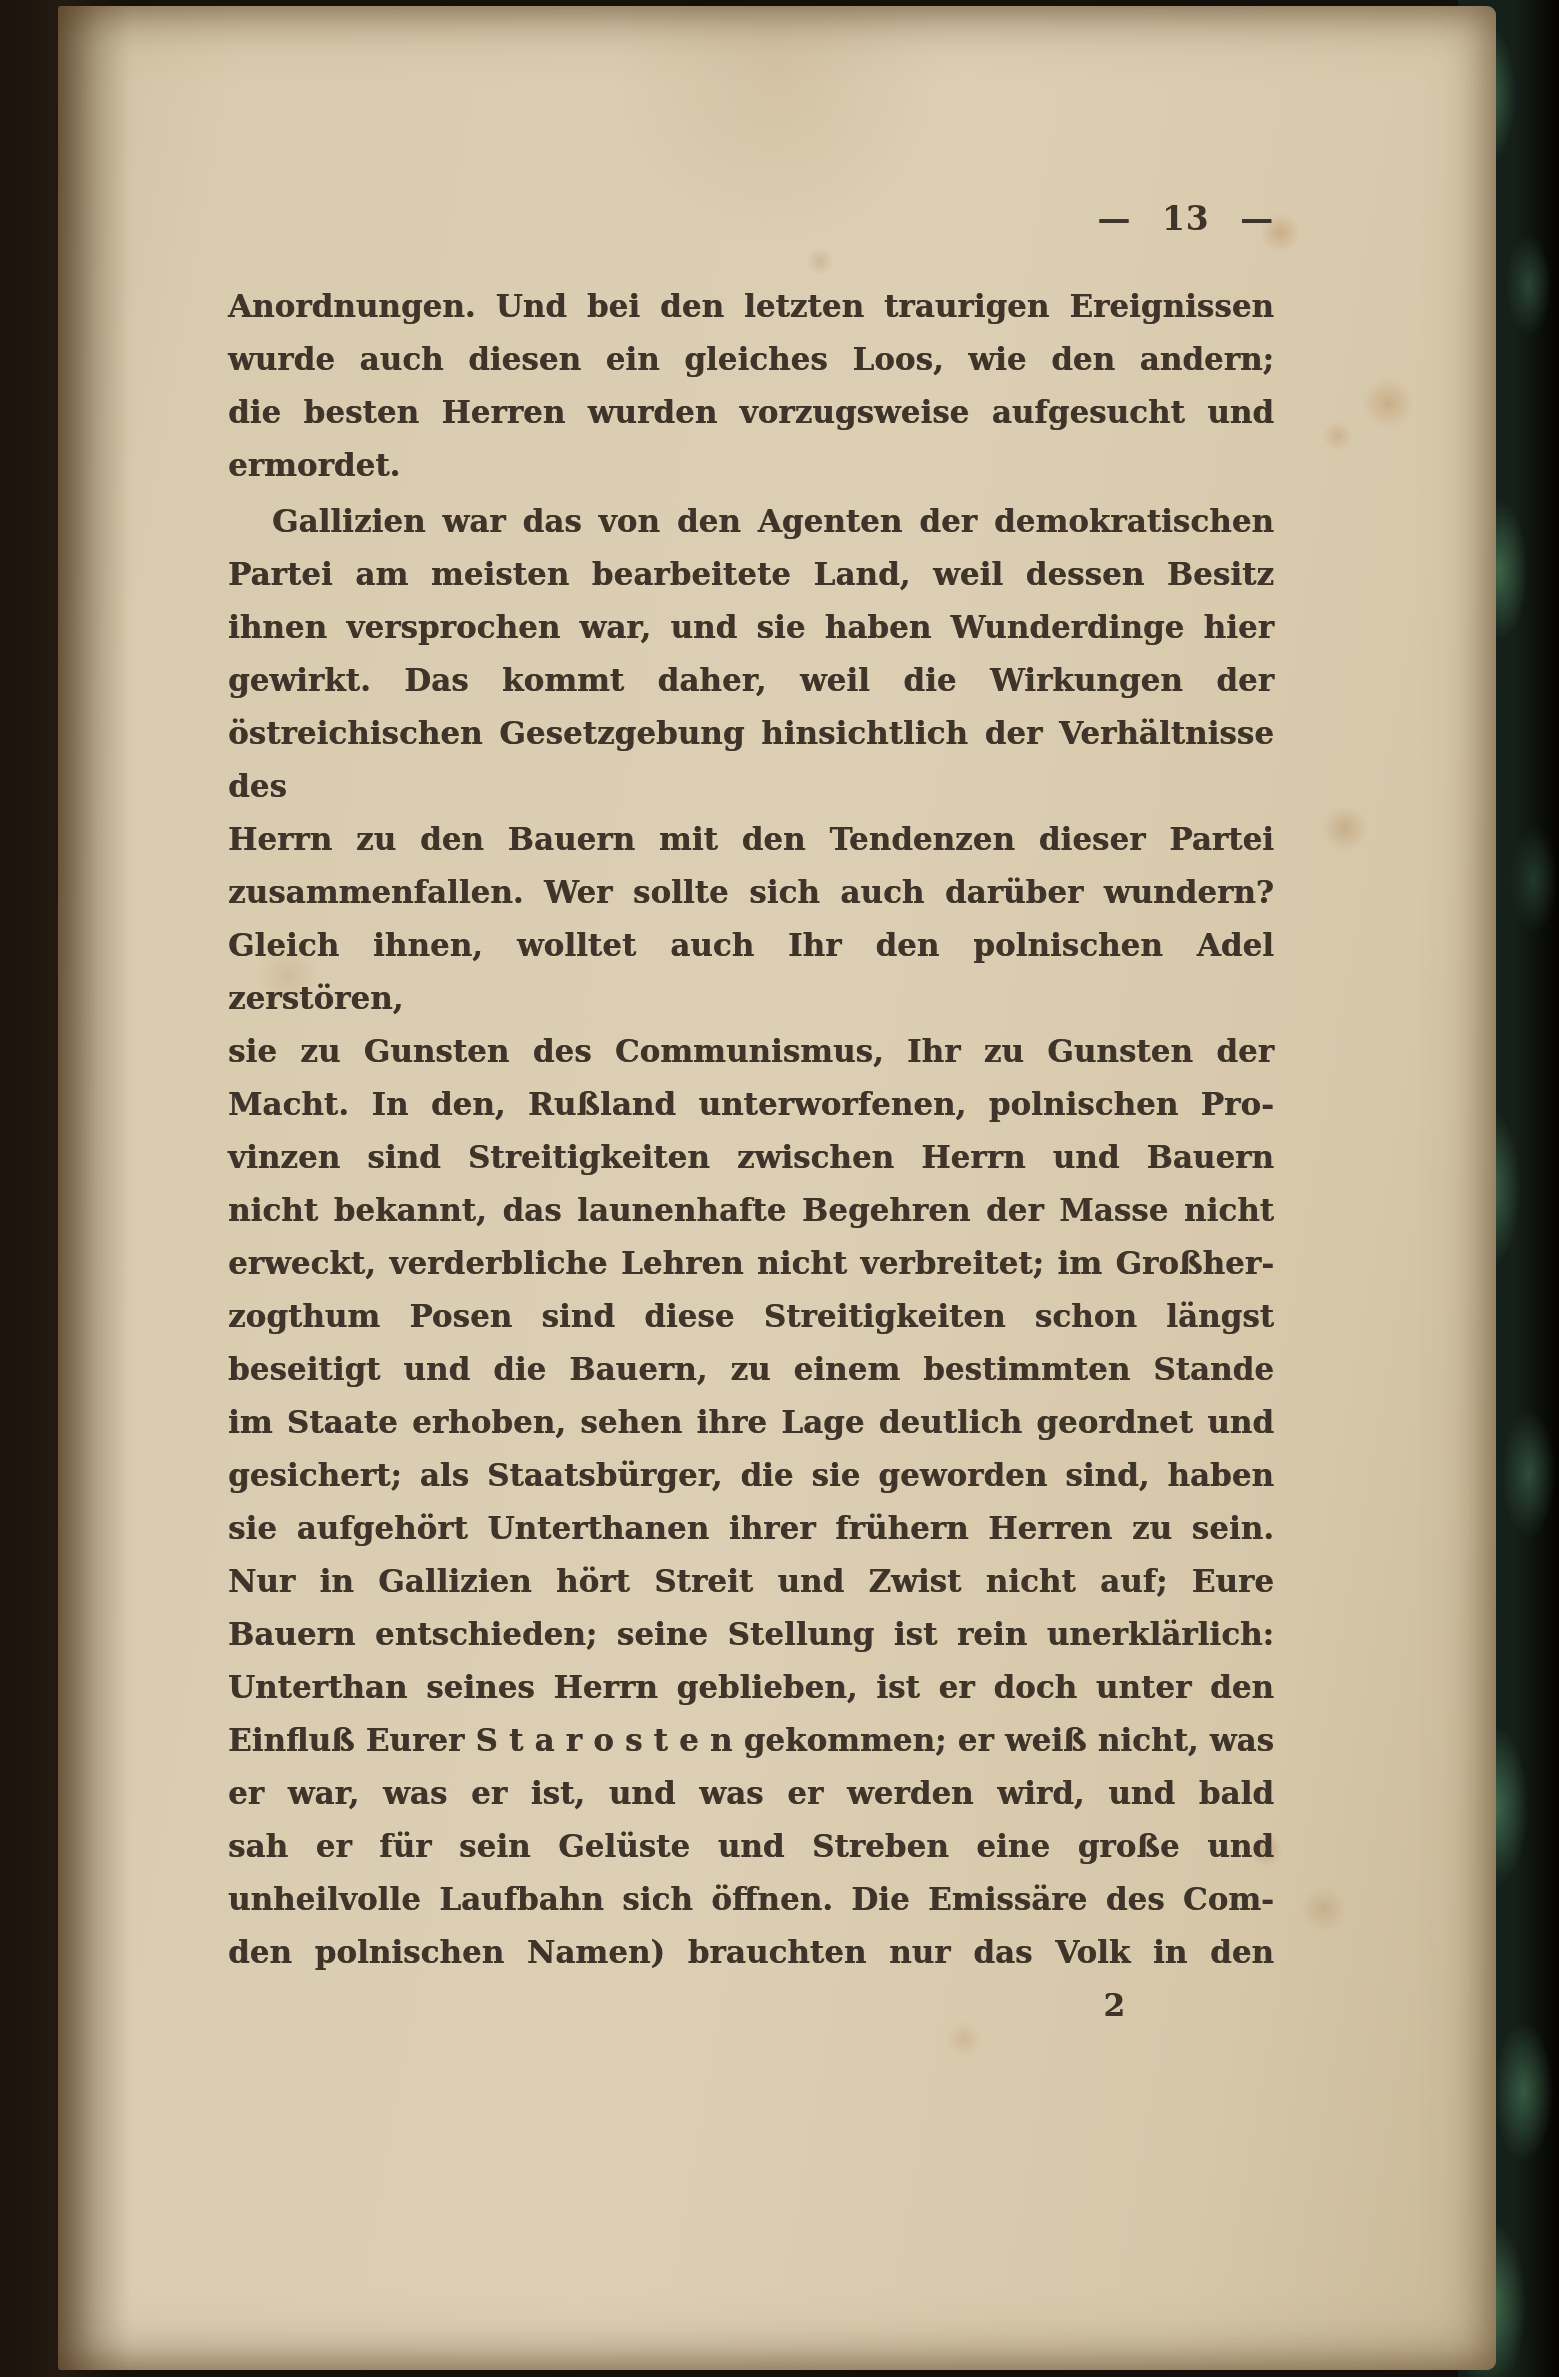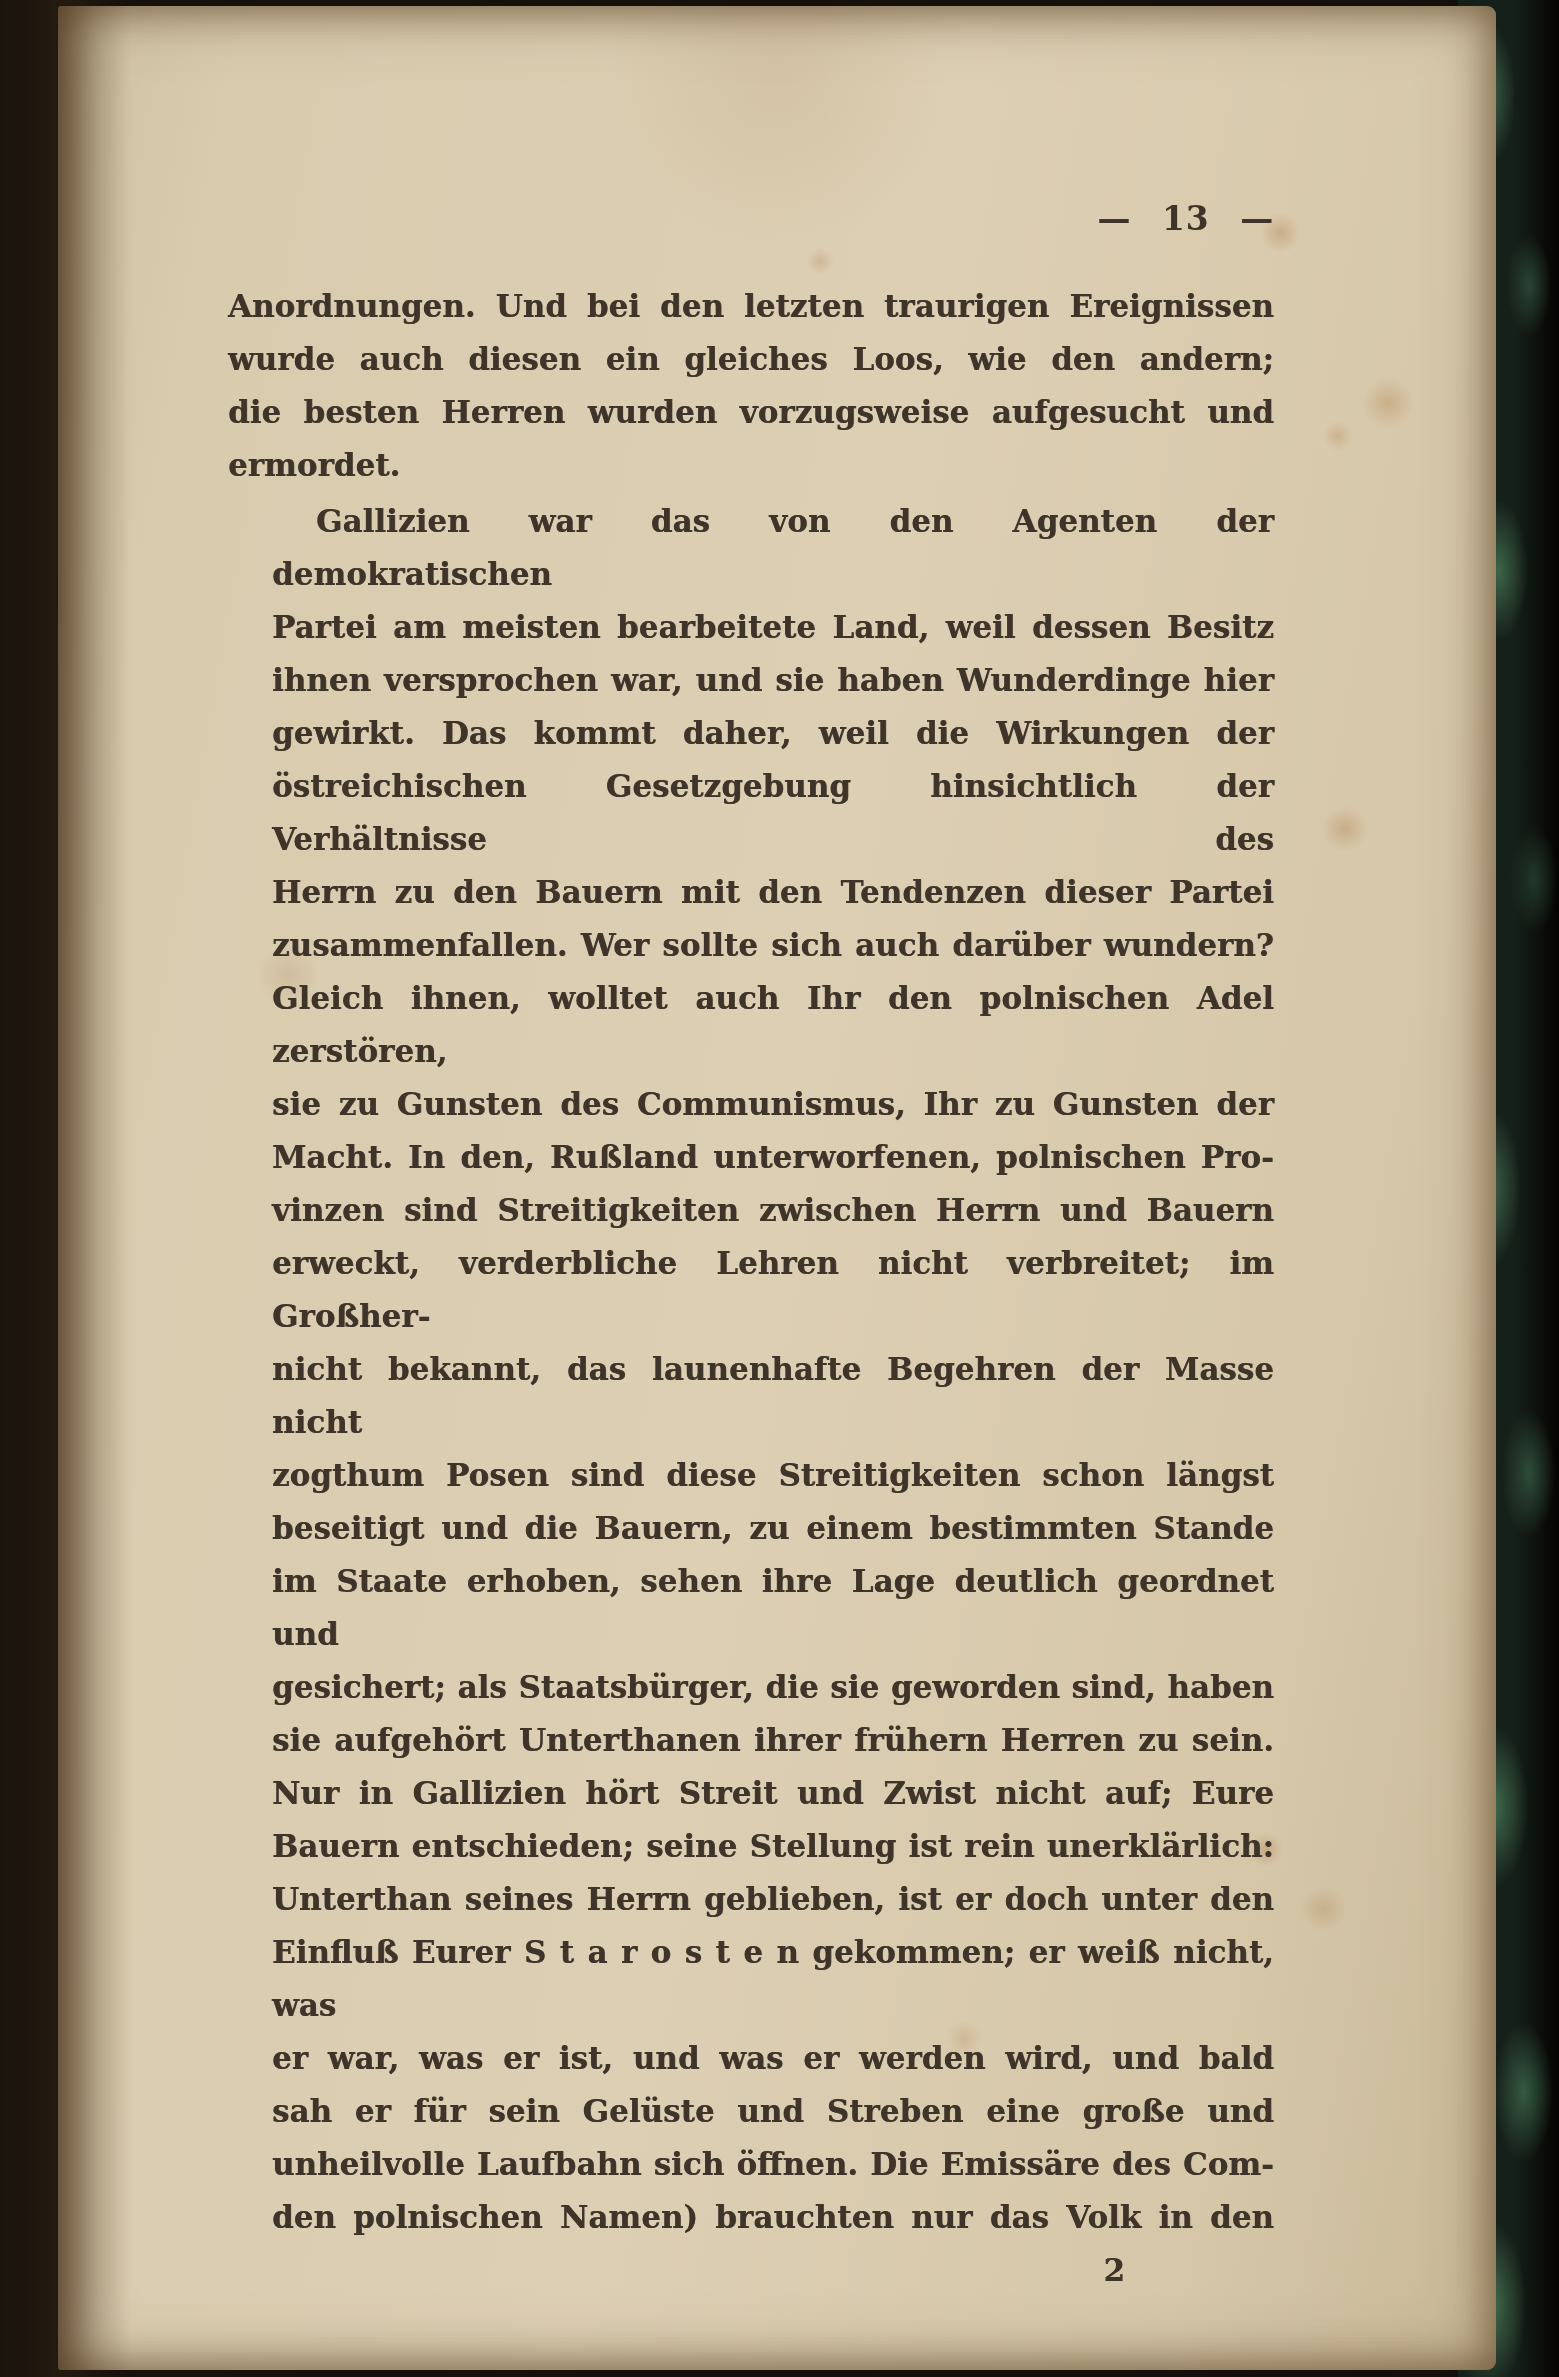--- a/index.html
+++ b/index.html
@@ -108,21 +108,21 @@
     text-shadow: 0.4px 0 0 rgba(62,52,42,.75);
   }
 
   .line {
     text-align: justify;
     text-align-last: justify;
   }
 
   .para-1 .line:last-child { text-align-last: left; }
   .para-2 .line:first-child { text-indent: 44px; }
-  .para-2 { margin-top: 3.1px; margin-left: 44px; }
+  .para-2 { margin-top: 3.1px; }
 
   .signature-mark {
     text-align: right;
     padding-right: 149px;
   }
 </style>
 </head>
 <body>
 
 <div class="scan">
@@ -148,22 +148,22 @@
           <div class="line">Partei am meisten bearbeitete Land, weil dessen Besitz</div>
           <div class="line">ihnen versprochen war, und sie haben Wunderdinge hier</div>
           <div class="line">gewirkt. Das kommt daher, weil die Wirkungen der</div>
           <div class="line">östreichischen Gesetzgebung hinsichtlich der Verhältnisse des</div>
           <div class="line">Herrn zu den Bauern mit den Tendenzen dieser Partei</div>
           <div class="line">zusammenfallen. Wer sollte sich auch darüber wundern?</div>
           <div class="line">Gleich ihnen, wolltet auch Ihr den polnischen Adel zerstören,</div>
           <div class="line">sie zu Gunsten des Communismus, Ihr zu Gunsten der</div>
           <div class="line">Macht. In den, Rußland unterworfenen, polnischen Pro-</div>
           <div class="line">vinzen sind Streitigkeiten zwischen Herrn und Bauern</div>
+          <div class="line">nicht bekannt, das launenhafte Begehren der Masse nicht</div>
           <div class="line">erweckt, verderbliche Lehren nicht verbreitet; im Großher-</div>
-          <div class="line">nicht bekannt, das launenhafte Begehren der Masse nicht</div>
           <div class="line">zogthum Posen sind diese Streitigkeiten schon längst</div>
           <div class="line">beseitigt und die Bauern, zu einem bestimmten Stande</div>
           <div class="line">im Staate erhoben, sehen ihre Lage deutlich geordnet und</div>
           <div class="line">gesichert; als Staatsbürger, die sie geworden sind, haben</div>
           <div class="line">sie aufgehört Unterthanen ihrer frühern Herren zu sein.</div>
           <div class="line">Nur in Gallizien hört Streit und Zwist nicht auf; Eure</div>
           <div class="line">Bauern entschieden; seine Stellung ist rein unerklärlich:</div>
           <div class="line">Unterthan seines Herrn geblieben, ist er doch unter den</div>
           <div class="line">Einfluß Eurer S t a r o s t e n gekommen; er weiß nicht, was</div>
           <div class="line">er war, was er ist, und was er werden wird, und bald</div>

